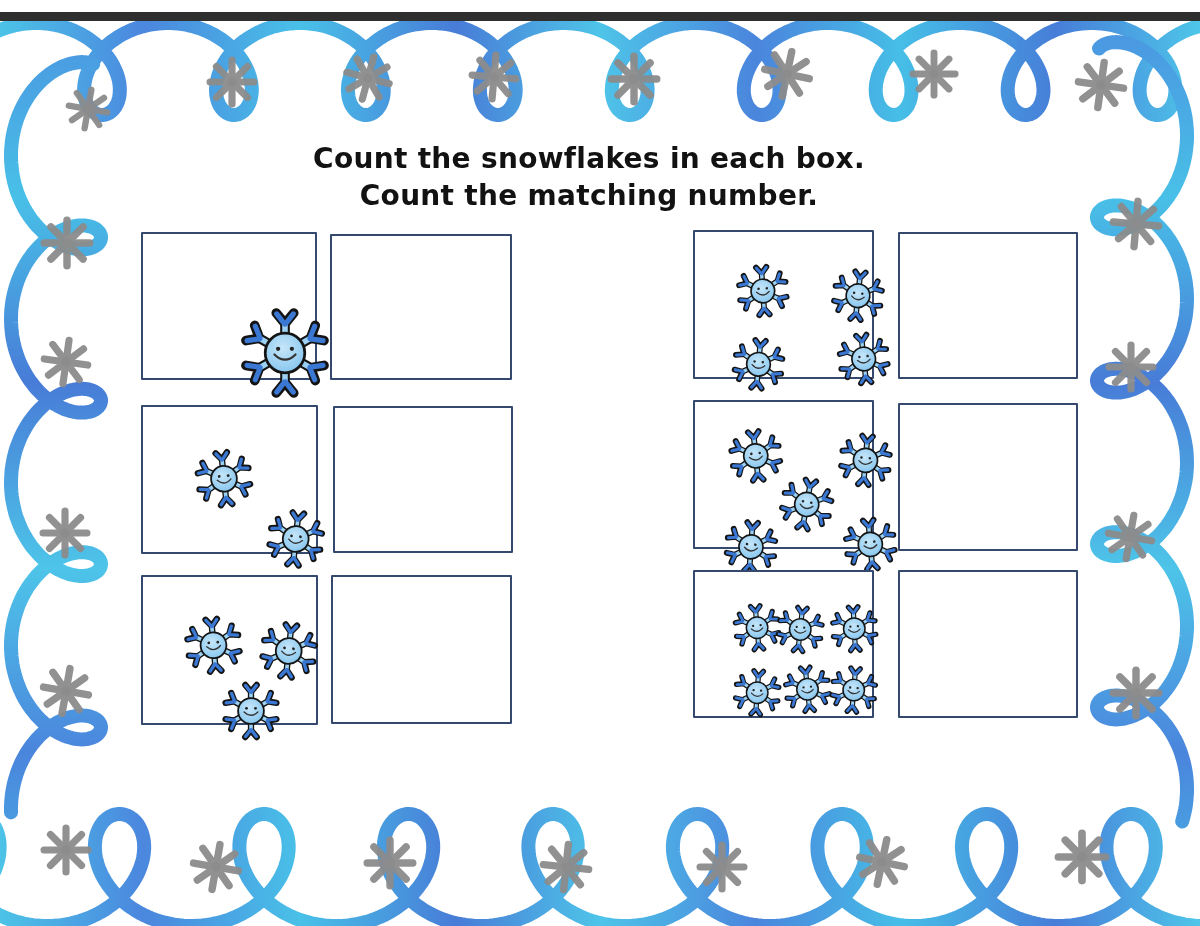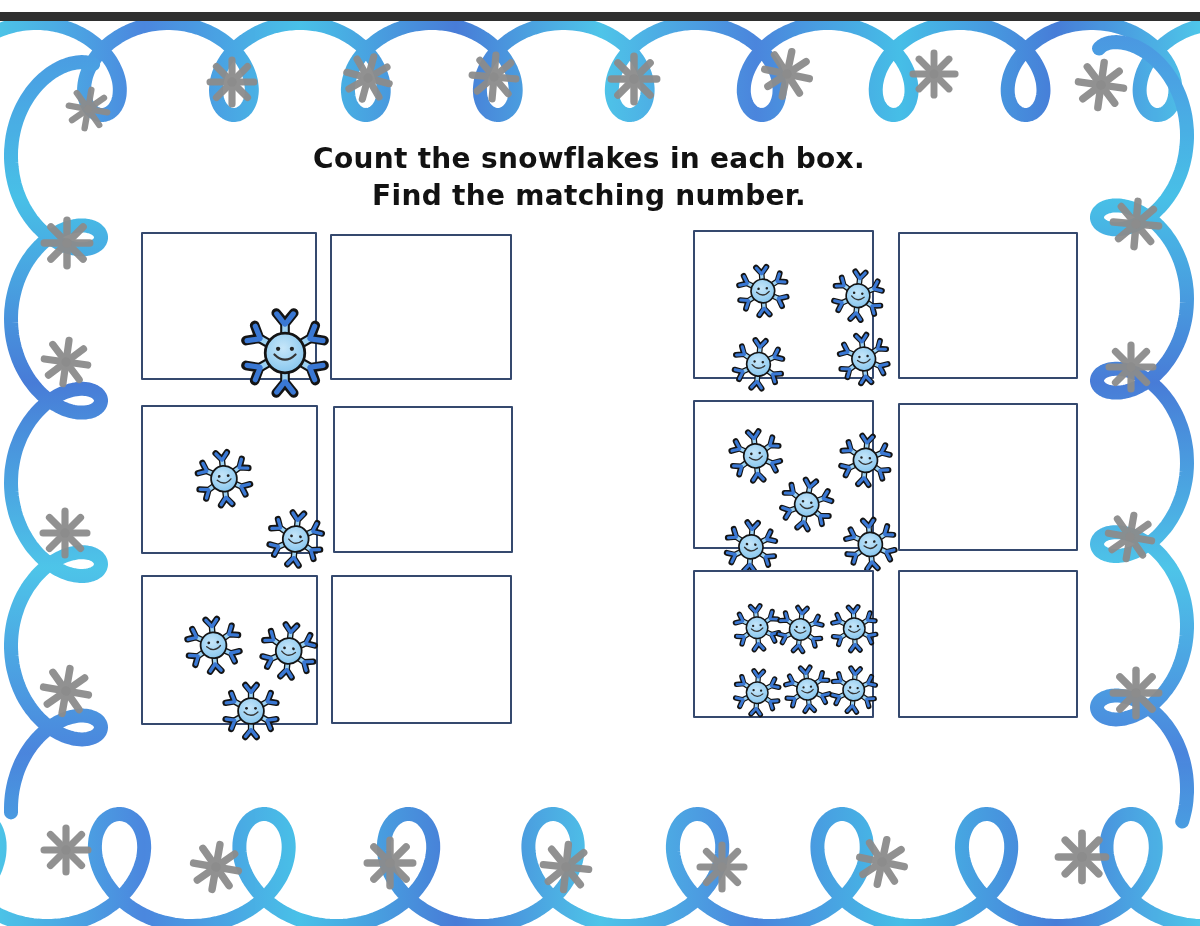--- a/index.html
+++ b/index.html
@@ -122,21 +122,21 @@
         <use href="#star8" x="39" y="323" width="54" height="54" transform="rotate(8 66 350)"></use>
         <use href="#star8" x="38" y="494" width="54" height="54"></use>
         <use href="#star8" x="38" y="651" width="56" height="56" transform="rotate(10 66 679)"></use>
       </g>
   </svg>
 
   <div class="top-edge-bar"></div>
 
   <div class="title">
     <div>Count the snowflakes in each box.</div>
-    <div>Find the matching number.</div>
+    <div>Count the matching number.</div>
   </div>
 
   <div class="box snow-box" style="left:141px;top:220px;width:176px;height:148px;">
       <svg viewBox="-50 -50 100 100" class="flake" style="height: 92px; width: 92px; left: calc(56% - 46px); top: calc(51% - 46px); transform: rotate(0deg);">
         <use href="#flake"></use>
       </svg>
     </div>
   <div class="box answer-box" style="left:330px;top:222px;width:182px;height:146px;">
        <span></span>
     </div>

